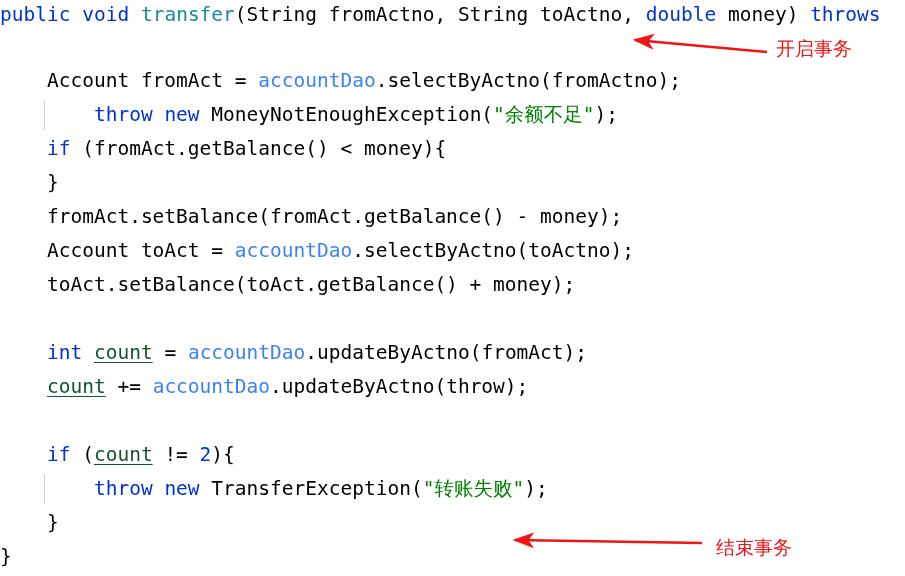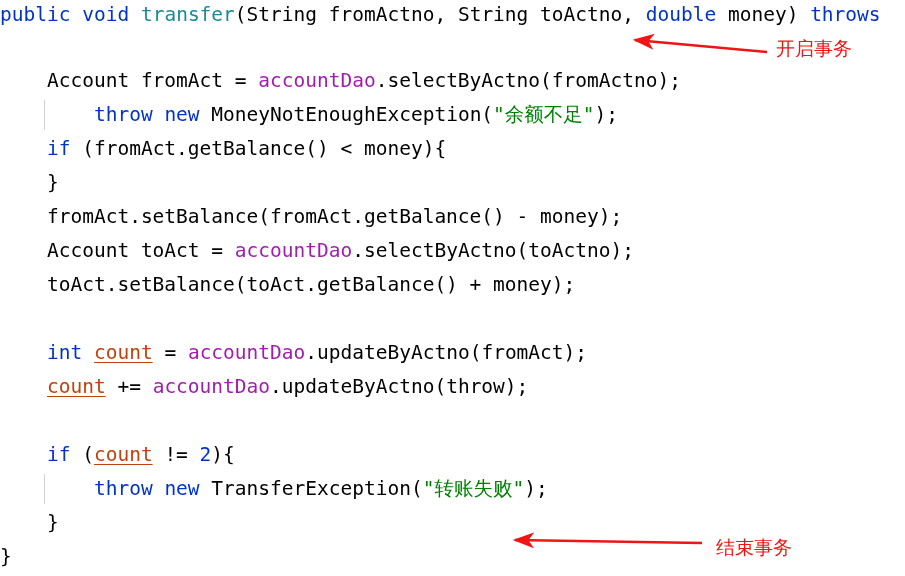--- a/index.html
+++ b/index.html
@@ -41,25 +41,25 @@
     font-family: "DejaVu Sans Mono", "Liberation Mono", monospace;
     font-size: 19.5px;
     letter-spacing: 0px;
     color: #000000;
   }
   .line.first { height: 30px; line-height: 30px; }
 
   
   .kw   { color: #0033cc; }     
   .mth  { color: #1a8a99; }     
-  .fld  { color: #a21caf; }     
+  .fld  { color: #3b82f6; }     
   .str  { color: #008000; }     
   .num  { color: #0033cc; }     
   .plain{ color: #000000; }
-  .local{ color: #c2410c; text-decoration: underline; text-underline-offset: 3px; }
+  .local{ color: #14532d; text-decoration: underline; text-underline-offset: 3px; }
 
   
   .guide {
     position: absolute;
     width: 1px;
     background: #d2d2d2;
   }
 
   
   .annot-label {

